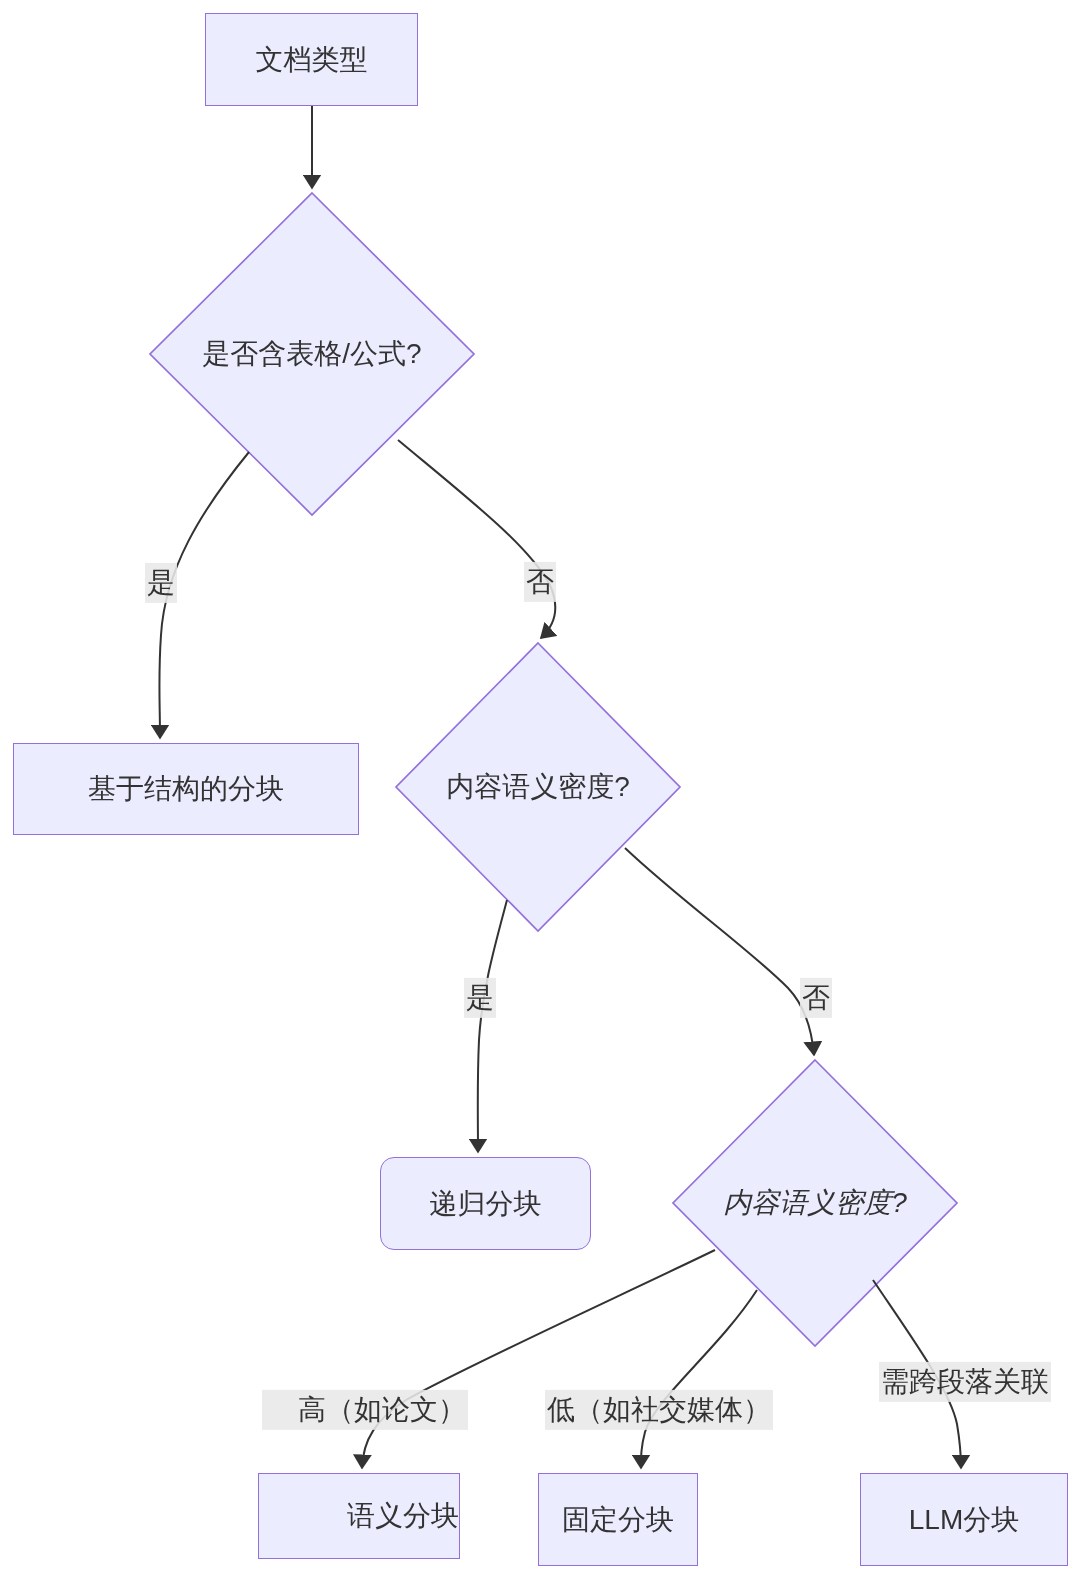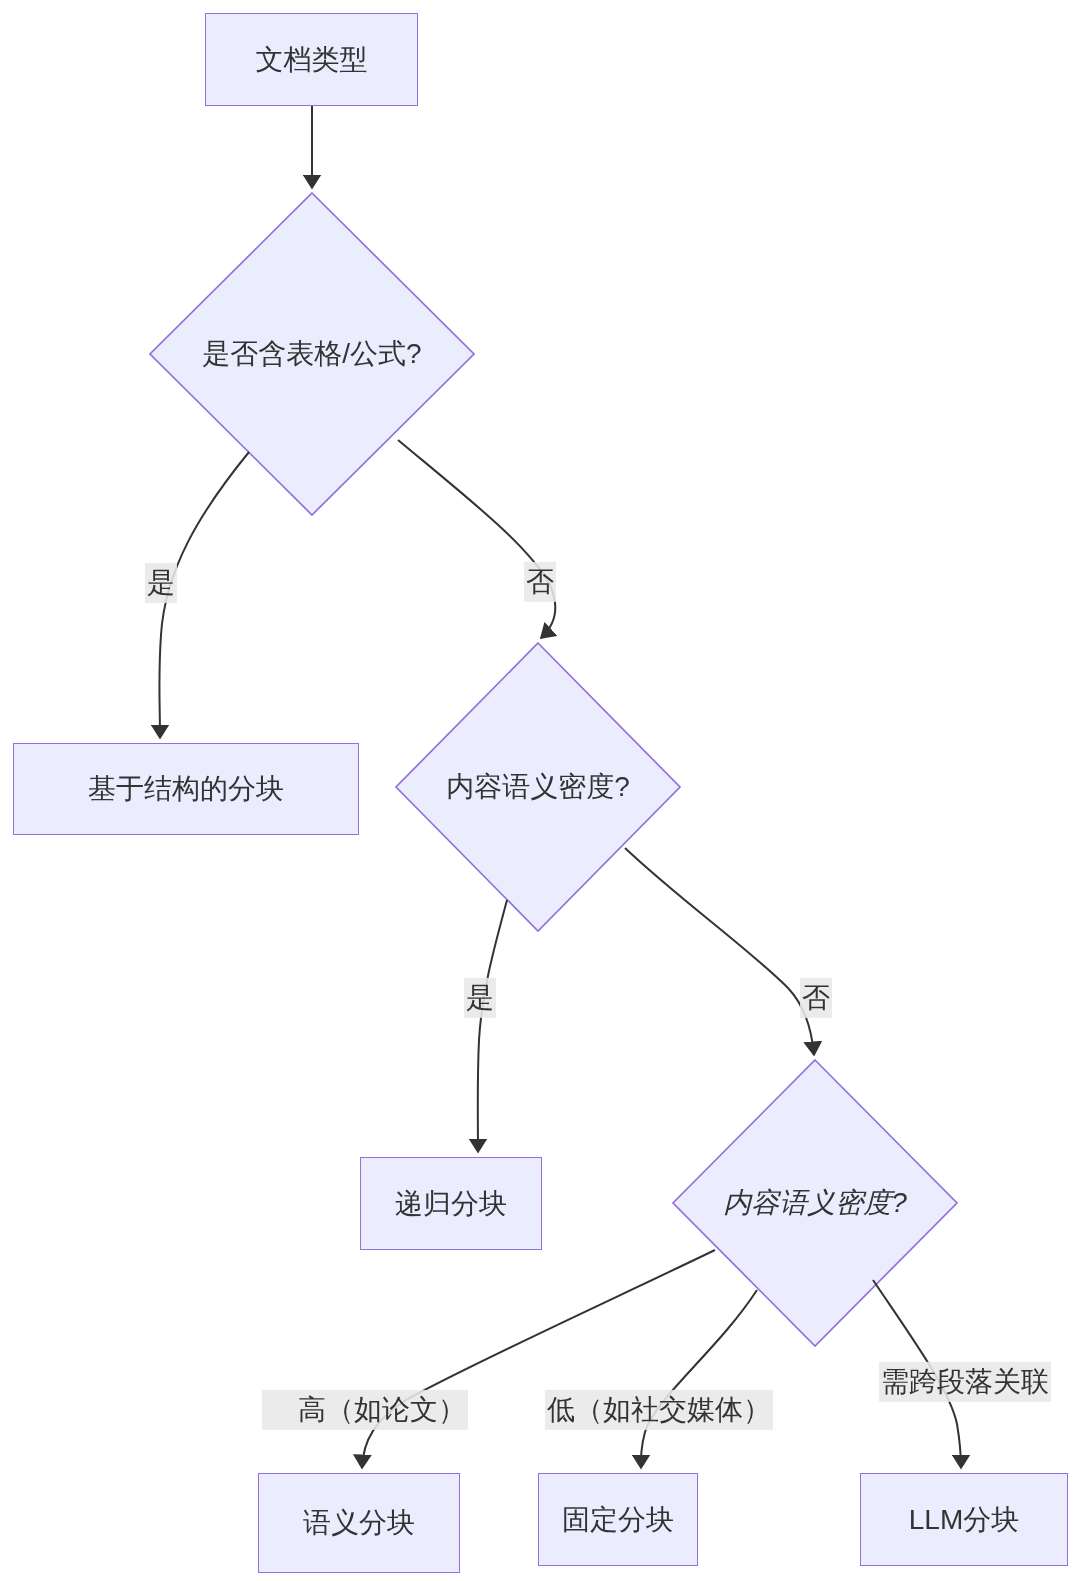--- a/index.html
+++ b/index.html
@@ -32,22 +32,22 @@
     transform:translate(-50%,-50%);
     font-size:28px;
     line-height:1.15;
     padding:4px 2px;
     background:rgba(232,232,232,0.88);
     white-space:nowrap;
   }
   
   .n-doc       { left:205px; top:13px;   width:213px; height:93px; }
   .n-structure { left:13px;  top:743px;  width:346px; height:92px; }
-  .n-recursive { left:360px; top:1157px; width:182px; height:93px; }
-  .n-semantic  { left:258px; top:1473px; width:202px; height:100px; }
+  .n-recursive { left:380px; top:1157px; width:211px; height:93px;border-radius:14px; }
+  .n-semantic  { left:258px; top:1473px; width:202px; height:86px;justify-content:flex-end; }
   .n-fixed     { left:538px; top:1473px; width:160px; height:93px; }
   .n-llm       { left:860px; top:1473px; width:208px; height:93px; }
   
   .dl-table     { left:312px; top:354px; }
   .dl-hierarchy { left:538px; top:787px; }
   .dl-density   { left:815px; top:1203px;font-style:italic; }
   
   .el-yes1  { left:161px; top:583px; }
   .el-no1   { left:540px; top:582px; }
   .el-yes2  { left:480px; top:998px; }

